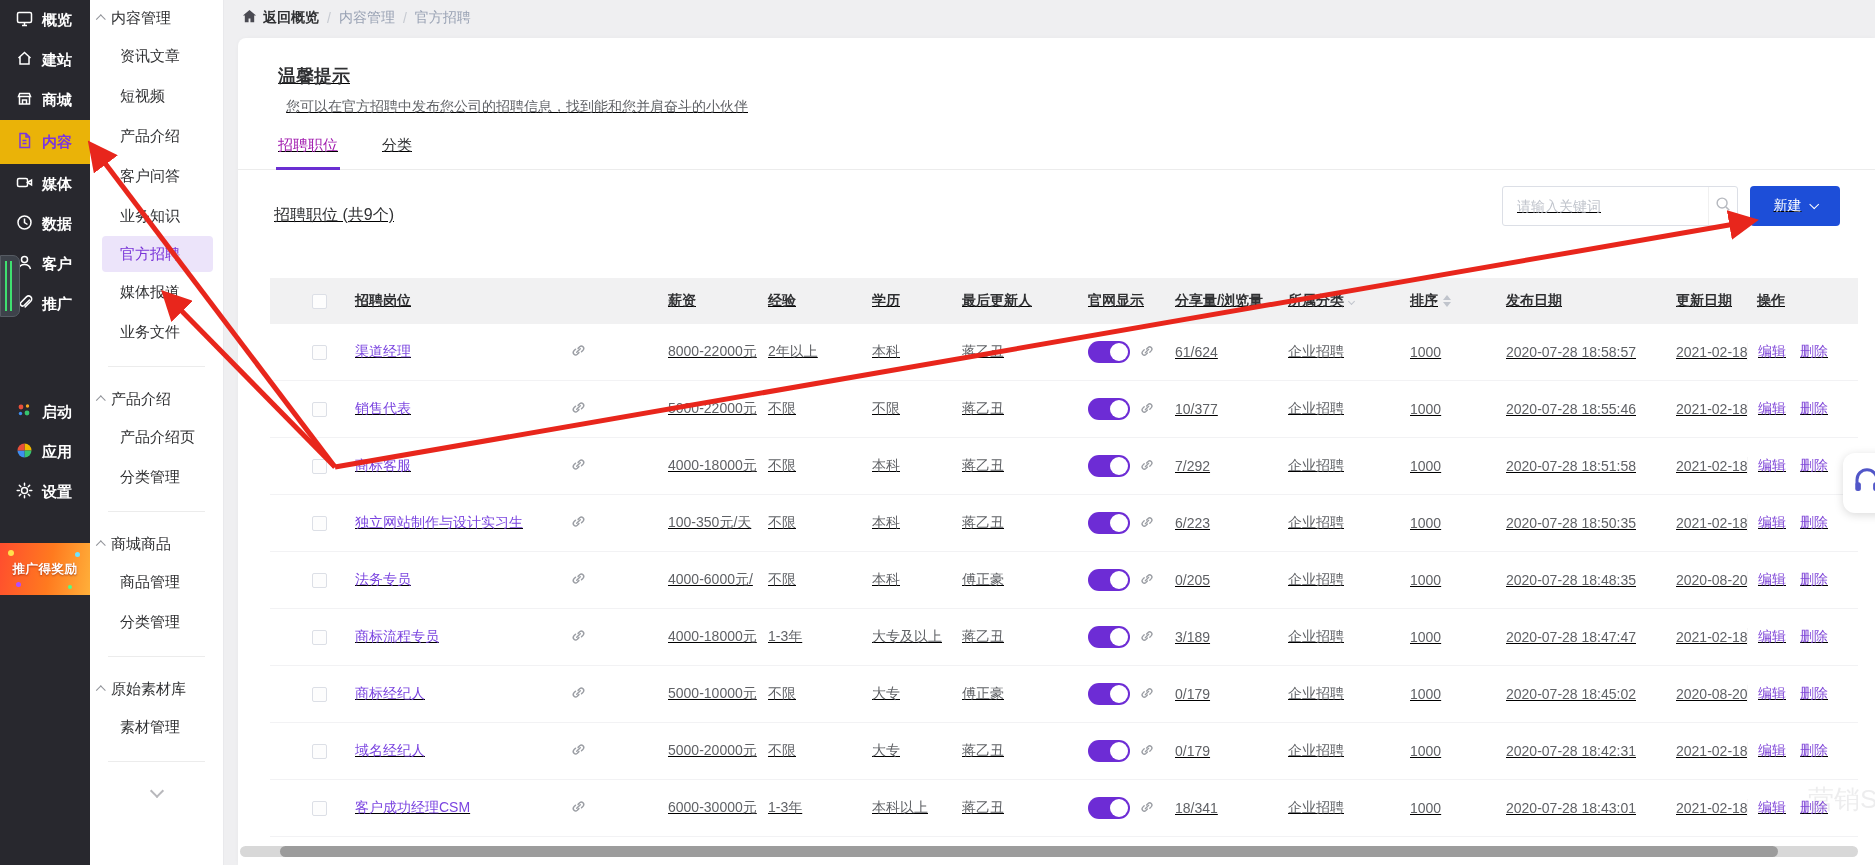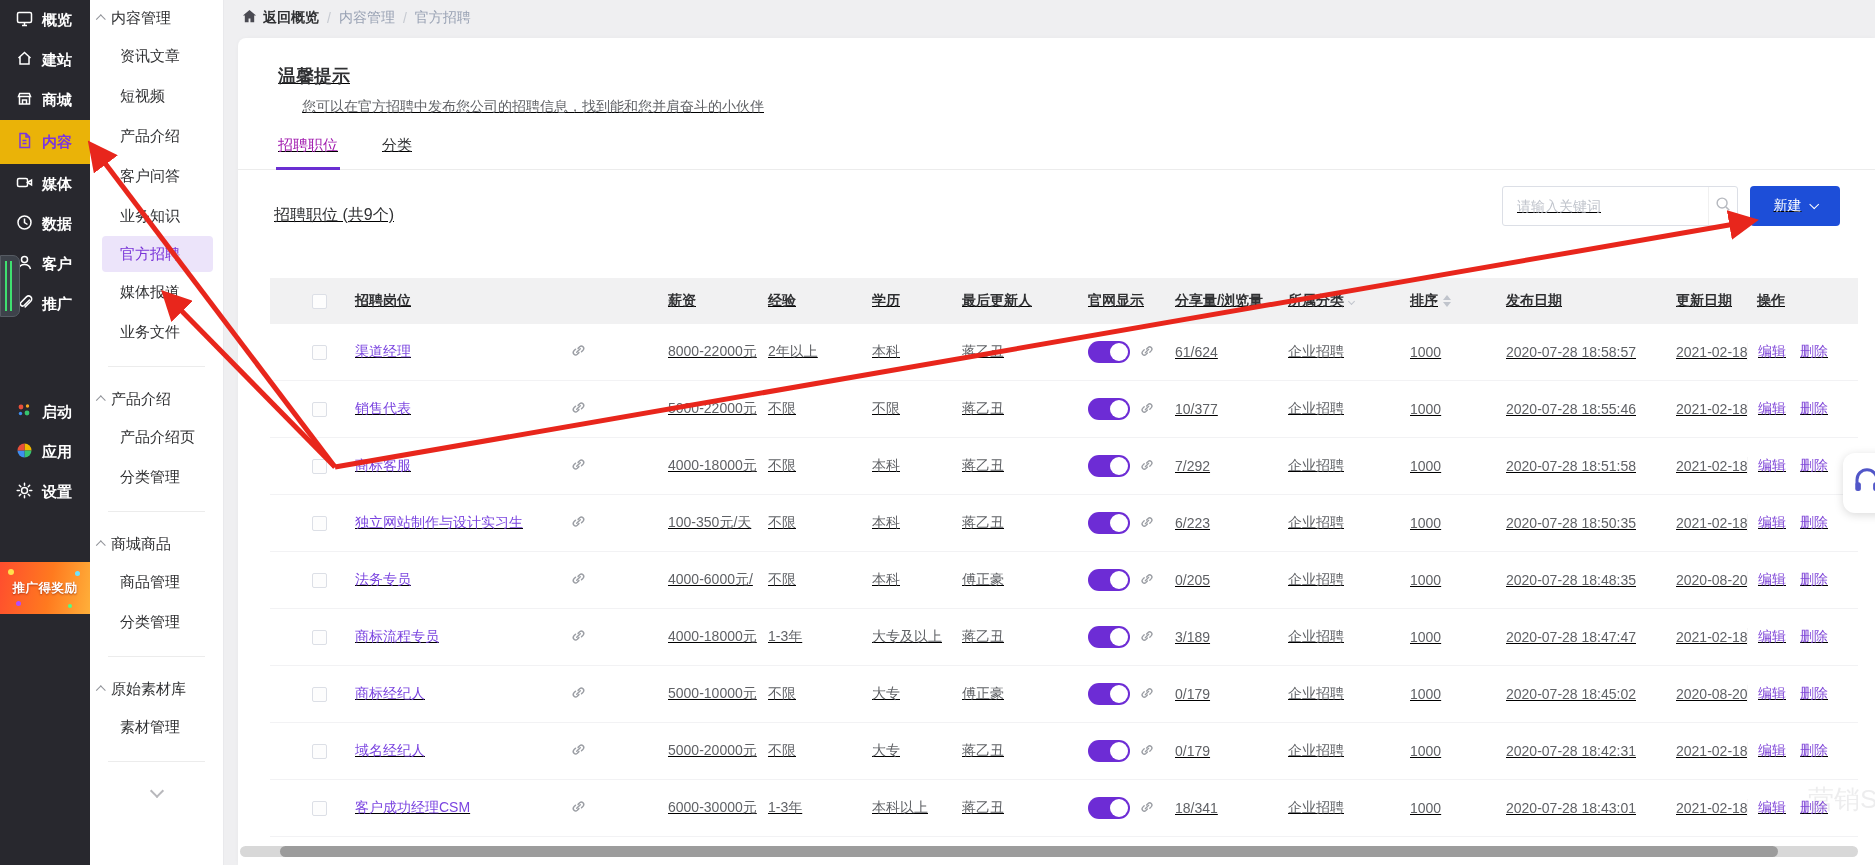--- a/index.html
+++ b/index.html
@@ -7,21 +7,21 @@
     font-family:"Liberation Sans","DejaVu Sans",sans-serif; background:#efeff1; }
   .app { position:relative; width:1875px; height:865px; }
 
   
   .rail { position:absolute; left:0; top:0; width:90px; height:865px; background:#28282e; z-index:10; }
   .rail-item { display:flex; align-items:center; height:40px; padding-left:16px; gap:9px;
     color:#fff; font-size:15px; font-weight:600; cursor:pointer; white-space:nowrap; }
   .rail-item svg { flex:0 0 auto; }
   .rail-item.active { background:#eab308; color:#7a35e0; height:44px; }
   .rail-bottom { position:absolute; top:392px; left:0; right:0; }
-  .promo-banner { position:absolute; top:562px; left:0; width:90px; height:52px;
+  .promo-banner { position:absolute; top:543px; left:0; width:90px; height:52px;
     background:linear-gradient(100deg,#ff4d2e 0%,#ff7a1f 55%,#ffb03a 100%);
     color:#fff; font-size:12.5px; font-weight:700; display:flex; align-items:center; justify-content:center;
     text-shadow:0 1px 2px rgba(120,20,0,.6); letter-spacing:.5px; cursor:pointer; overflow:hidden; }
   .promo-banner i { position:absolute; border-radius:50%; }
   .promo-banner i.d1{ width:6px;height:6px;background:#ffe14d;left:8px;top:7px;}
   .promo-banner i.d2{ width:5px;height:5px;background:#6fe3ff;right:10px;top:9px;}
   .promo-banner i.d3{ width:5px;height:5px;background:#b14dff;left:16px;bottom:8px;}
   .promo-banner i.d4{ width:4px;height:4px;background:#4dff88;right:18px;bottom:6px;}
 
   
@@ -50,21 +50,21 @@
   
   .main { position:absolute; left:224px; top:0; width:1651px; height:865px; }
   .breadcrumb { height:36px; display:flex; align-items:center; padding-left:18px; gap:8px; font-size:14px; }
   .bc-home { font-weight:700; color:#303133; display:flex; align-items:flex-end; gap:6px; cursor:pointer; }
   .bc-sep { color:#c6cad1; }
   .bc-link { color:#99a2b4; cursor:pointer; }
 
   .card { position:absolute; left:14px; top:38px; width:1637px; height:827px; background:#fff;
     border-radius:8px 0 0 0; box-shadow:0 0 4px rgba(0,0,0,.03);text-decoration:underline; }
   .tip-title { padding:26px 0 0 40px; font-size:18px; font-weight:700; color:#303133; }
-  .tip-sub { padding:10px 0 0 64px; font-size:14px; color:#606266; }
+  .tip-sub { padding:10px 0 0 48px; font-size:14px; color:#606266; }
 
   .tabs { display:flex; gap:44px; padding-left:40px; margin-top:20px; border-bottom:1px solid #ececec; }
   .tab { font-size:15px; color:#303133; padding-bottom:14px; cursor:pointer; position:relative; }
   .tab.active { color:#a21caf; }
   .tab.active::after { content:""; position:absolute; left:-2px; right:-2px; bottom:-1px; height:3px; background:#6a2fd2; }
 
   .toolbar { display:flex; align-items:flex-end; justify-content:space-between; margin:16px 35px 0 36px; height:40px; }
   .section-title { font-size:16px; color:#303133; }
   .toolbar-right { display:flex; align-items:center; gap:12px;border-radius:13px; }
   .search-box { width:236px; height:40px; border:1px solid #dcdfe6; border-radius:3px; background:#fff;

